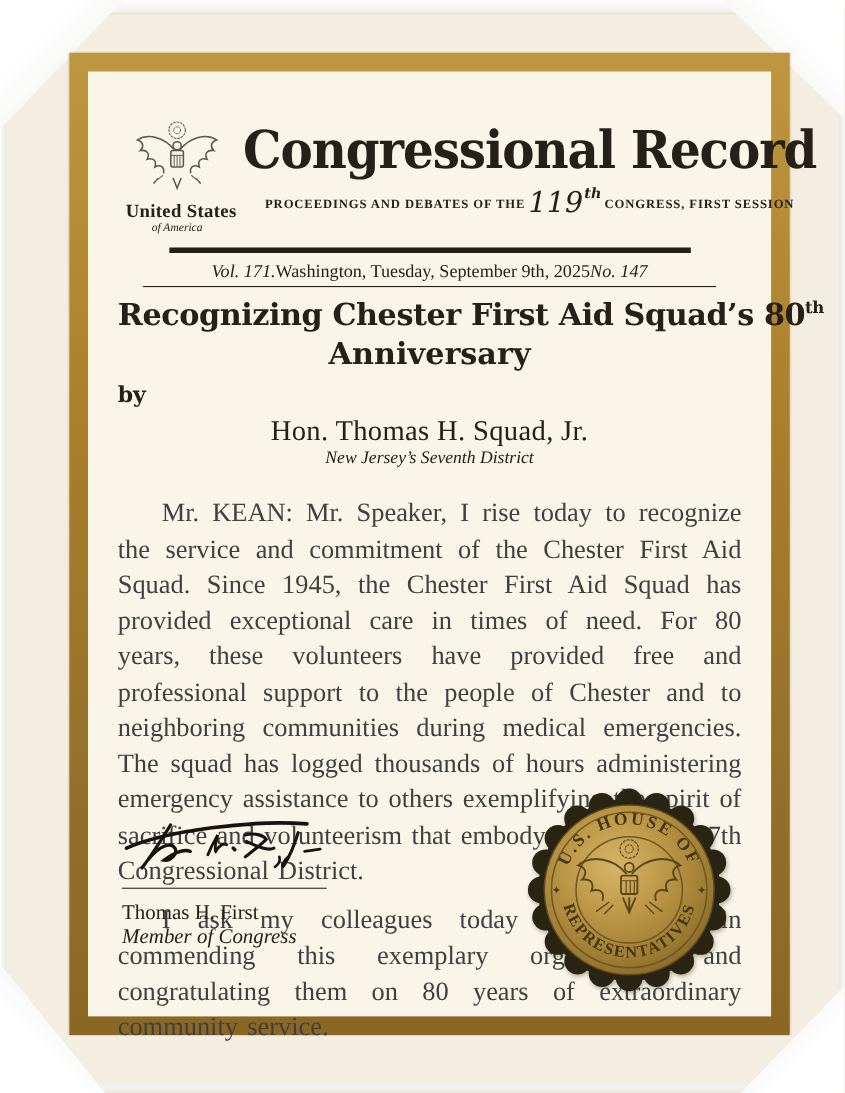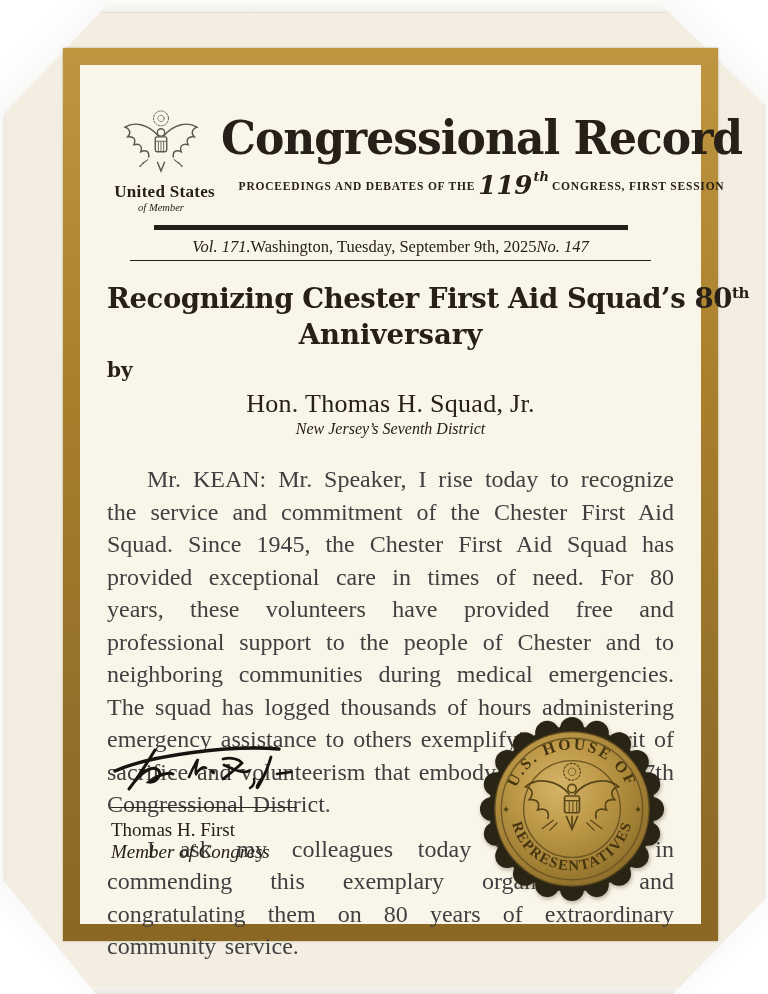--- a/index.html
+++ b/index.html
@@ -41,31 +41,31 @@
   .eagle-block svg { display:block; margin:0 auto; }
   .eagle-cap1 { font-size:17px; font-weight:bold; letter-spacing:.3px; margin-top:3px;text-align:right; }
   .eagle-cap2 { font-size:10.5px; font-style:italic; }
   .mast-right { text-align:center; }
   .mast-title {
     font-family:"DejaVu Serif",serif; font-weight:900; font-size:44px;
     letter-spacing:-1px; line-height:1.05; white-space:nowrap; margin-top:8px;
     transform:scaleY(1.08); transform-origin:top center;
   }
   .proceedings { margin-top:10px; font-size:11.5px; font-weight:bold; letter-spacing:.8px; white-space:nowrap; }
-  .congress-num { font-family:"DejaVu Serif",serif; font-style:italic; font-weight:bold; font-size:26px; letter-spacing:0; vertical-align:-4px; padding:0 1px 0 3px; }
+  .congress-num { font-family:"DejaVu Serif",serif; font-style:italic; font-weight:normal; font-size:26px; letter-spacing:0; vertical-align:-4px; padding:0 1px 0 3px; }
   .congress-ord { font-family:"DejaVu Serif",serif; font-style:italic; font-weight:bold; font-size:13px; vertical-align:9px; letter-spacing:0; padding-right:3px; }
   .thick-rule { width:474px; height:4.5px; background:#241f19; margin:12px auto 0; }
   .issue-line {
     width:521px; margin:5px auto 0; display:flex; justify-content:center; align-items:baseline;
     border-bottom:1.6px solid #241f19; padding:2px 2px 3px; font-size:16.5px;
   }
   .issue-line .it { font-style:italic; }
   
   .rec-title {
-    margin-top:20px; text-align:left; font-family:"DejaVu Serif",serif;
+    margin-top:8px; text-align:left; font-family:"DejaVu Serif",serif;
     font-weight:900; font-size:27.5px; letter-spacing:-.4px; line-height:1.3; white-space:nowrap;
   }
   .rec-title sup { font-size:15px; }
   .rec-title2 { margin-top:2px; text-align:center; font-family:"DejaVu Serif",serif; font-weight:900; font-size:27.5px; }
   .byword { margin-top:8px; font-family:"DejaVu Serif",serif; font-weight:900; font-size:20px; }
   .honoree { margin-top:7px; text-align:center; font-size:26px; letter-spacing:.3px; }
   .district { margin-top:1px; text-align:center; font-size:16px; font-style:italic; }
   
   .speech { margin-top:25px; }
   .speech p {
@@ -109,21 +109,21 @@
               <circle cx="50" cy="29" r="4.2"></circle>
               <path d="M46,63 L50,73 L54,63"></path>
               <path d="M35,60 l-9,7 M30,63 l-4,5 M65,60 l9,7 M70,63 l4,5" stroke-width="1.2"></path>
             </g>
             <g>
               <rect x="43.5" y="34" width="13" height="17" rx="2" fill="none" stroke="#5b574e" stroke-width="1.6"></rect>
               <path d="M43.5,39 h13 M47,39 v11 M50,39 v11 M53,39 v11" stroke="#5b574e" stroke-width="1" fill="none"></path>
             </g>
           </svg>
           <div class="eagle-cap1">United States</div>
-          <div class="eagle-cap2">of Member</div>
+          <div class="eagle-cap2">of America</div>
         </div>
         <div class="mast-right">
           <div class="mast-title">Congressional Record</div>
           <div class="proceedings"><span>PROCEEDINGS AND DEBATES OF THE</span><span class="congress-num">119</span><span class="congress-ord">th</span><span>CONGRESS, FIRST SESSION</span></div>
         </div>
       </div>
 
       <div class="thick-rule"></div>
 
       <div class="issue-line">

